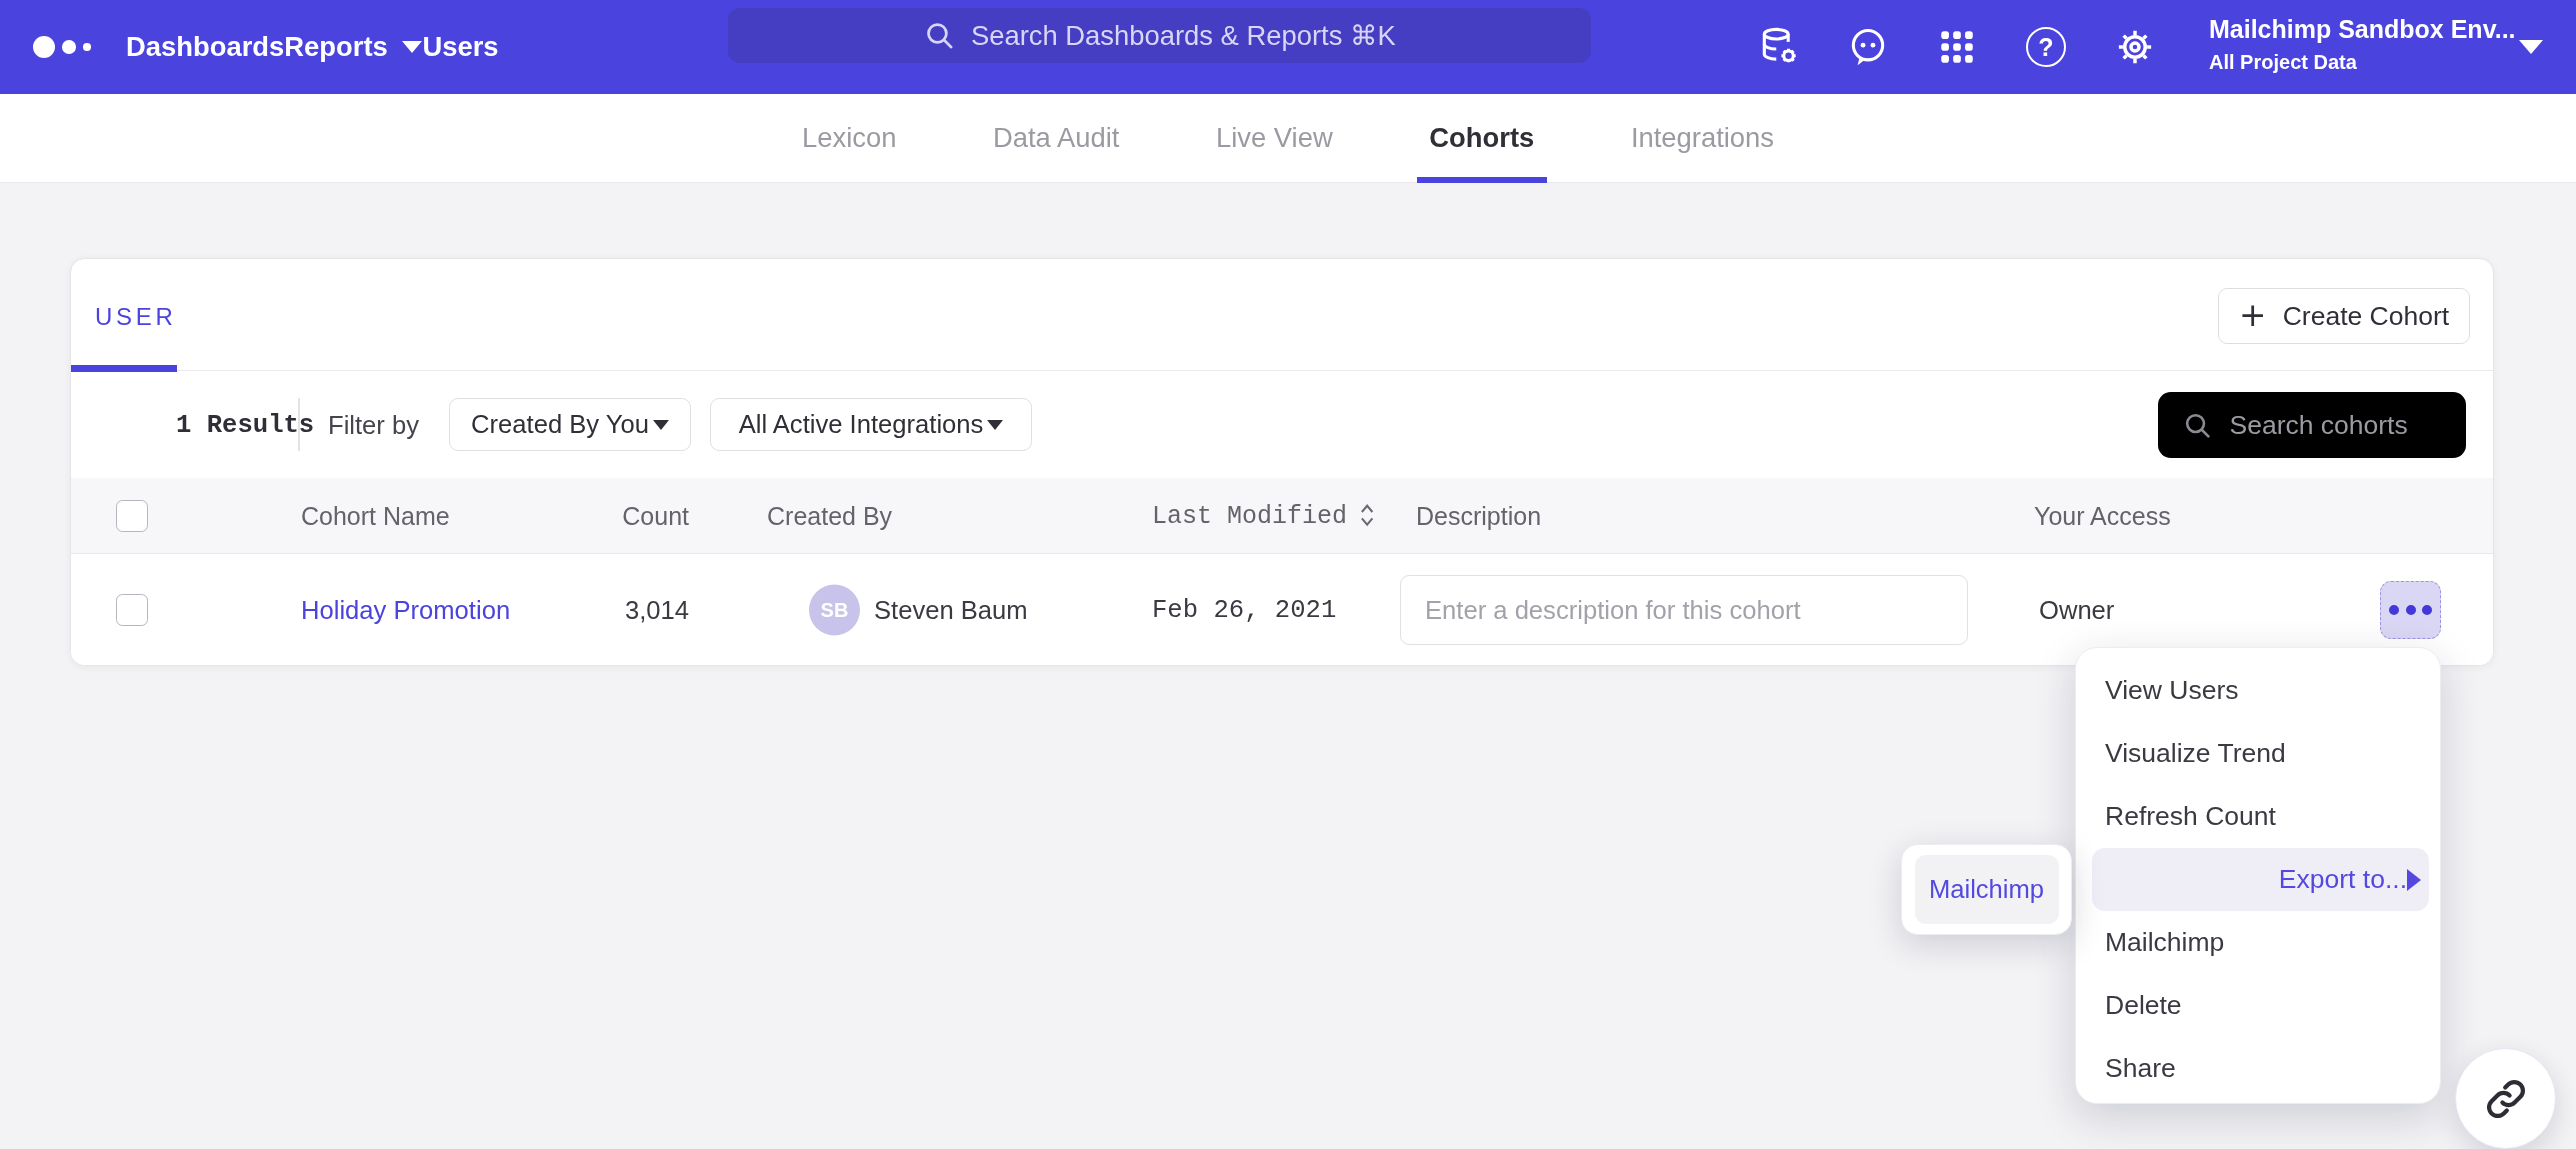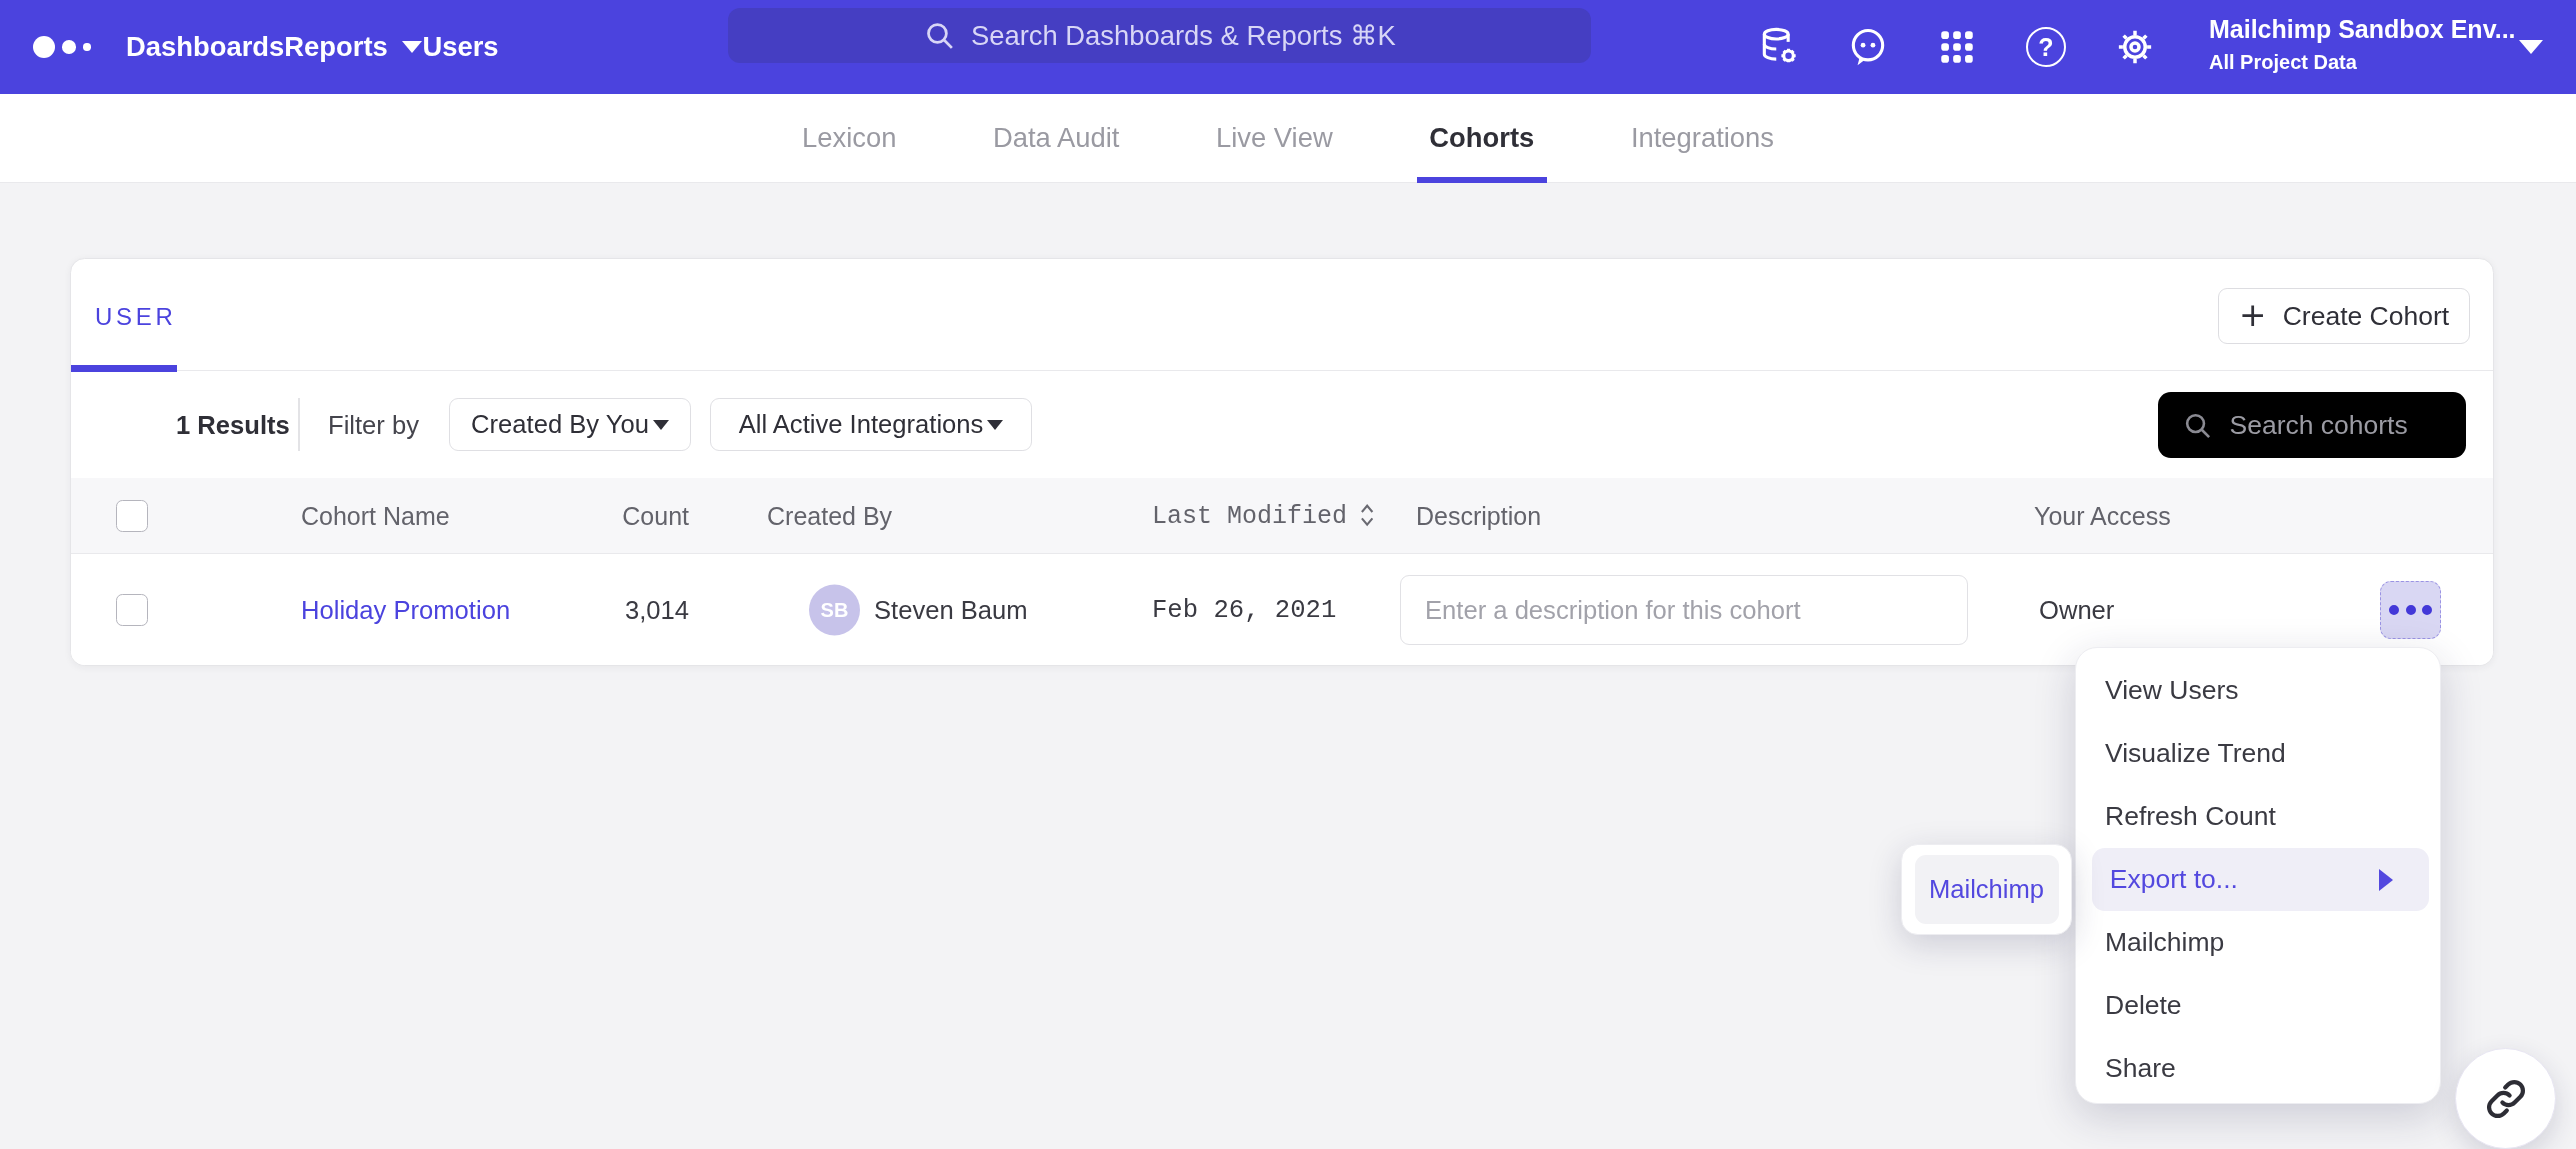--- a/index.html
+++ b/index.html
@@ -39,21 +39,21 @@
           border-radius:14.6px; box-shadow:0 1.8px 7.3px rgba(30,30,60,.05); overflow:hidden; }
   .card-tabs-row { position:relative; height:112px; border-bottom:1.8px solid #e9e9ec; }
   .user-tab { position:absolute; left:24px; top:44px; font-size:24px; font-weight:400; letter-spacing:3.7px; color:#4b43de; cursor:pointer; }
   .user-underline { position:absolute; left:0; bottom:-1.8px; width:106px; height:6.4px; background:#4b43de; }
   .create-btn { position:absolute; left:2147px; top:29px; width:252px; height:56px; background:#fff; border:1.8px solid #dddde1;
                 border-radius:9.1px; display:flex; align-items:center; justify-content:center; gap:16.5px;
                 font-family:inherit; font-size:26.5px; color:#2f2f37; font-weight:500; cursor:pointer; }
 
   
   .filter-row { position:relative; height:107px; }
-  .results { position:absolute; left:105px; top:50%; transform:translateY(-50%); font-size:25.6px; font-weight:600; color:#2f2f37; }
+  .results { position:absolute; left:105px; top:50%; transform:translateY(-50%); font-size:25.6px; font-weight:600; color:#2f2f37;font-family:Liberation Mono, monospace; }
   .vdiv { position:absolute; left:227px; top:27.4px; width:1.8px; height:53px; background:#e3e3e6; }
   .filter-by { position:absolute; left:257px; top:50%; transform:translateY(-50%); font-size:25.6px; color:#45454d; }
   .dropdown { position:absolute; top:27.4px; height:53px; background:#fff; border:1.8px solid #dfdfe3; border-radius:9.1px;
               display:flex; align-items:center; justify-content:center; gap:4px; font-size:25.6px; font-weight:500; color:#2f2f37; cursor:pointer; }
   .dd1 { left:378px; width:242px; }
   .dd2 { left:639px; width:322px; }
   .dd-caret { width:0; height:0; border-left:8.2px solid transparent; border-right:8.2px solid transparent; border-top:10px solid #2f2f37; }
   .search-cohorts { position:absolute; left:2087px; top:21px; width:308px; height:66px; background:#000000; border-radius:12.8px;
                     display:flex; align-items:center; gap:16.5px; padding-left:24px; cursor:text; }
   .search-cohorts span { color:#9b9ba3; font-size:26.5px; }
@@ -79,22 +79,22 @@
   .desc-input::placeholder { color:#a2a2aa; }
   .row-access { left:1968px; }
   .more-btn { left:2309px; width:61px; height:58px; background:#d9d7f3; border:1.8px dashed #9a93e3; border-radius:11px;
               display:flex; align-items:center; justify-content:center; gap:6.4px; cursor:pointer; }
   .more-btn i { width:10px; height:10px; border:5.5px solid #4338d8; border-radius:50%; display:block; background:transparent; }
 
   
   .context-menu { position:absolute; left:2075px; top:647px; width:366px; height:457px; background:#fff; border-radius:22px;
                   box-shadow:0 12.8px 42px rgba(35,35,80,.18); border:0.9px solid #ededf1; padding-top:11px; z-index:30; }
   .menu-item { height:63px; display:flex; align-items:center; padding-left:29px; font-size:26.5px; color:#3a3a42; cursor:pointer; }
-  .menu-item.highlight { margin:0 11px 0 15.5px; padding-left:18.3px; padding-right:36px; border-radius:12.8px; background:#efeef7;
-                         color:#5348df; justify-content:space-between; }
+  .menu-item.highlight { margin:0 11px 0 15.5px; padding-left:18.3px; padding-right:8px; border-radius:12.8px; background:#efeef7;
+                         color:#5348df; justify-content:flex-end; }
   .submenu-arrow { width:0; height:0; border-top:11px solid transparent; border-bottom:11px solid transparent; border-left:14.6px solid #5348df; }
 
   
   .submenu { position:absolute; left:1901px; top:844px; width:171px; height:91px; background:#fff; border-radius:16.5px;
              box-shadow:0 9.1px 33px rgba(35,35,80,.18); border:0.9px solid #ededf1; display:flex; align-items:center; justify-content:center; z-index:31; }
   .submenu-item { width:144px; height:69px; background:#f2f2f5; border-radius:11px; display:flex; align-items:center; justify-content:center;
                   font-size:25.6px; color:#5348df; cursor:pointer; }
 
   
   .fab { position:absolute; left:2455px; top:1048px; width:101px; height:101px; border-radius:50%; background:#fff;

